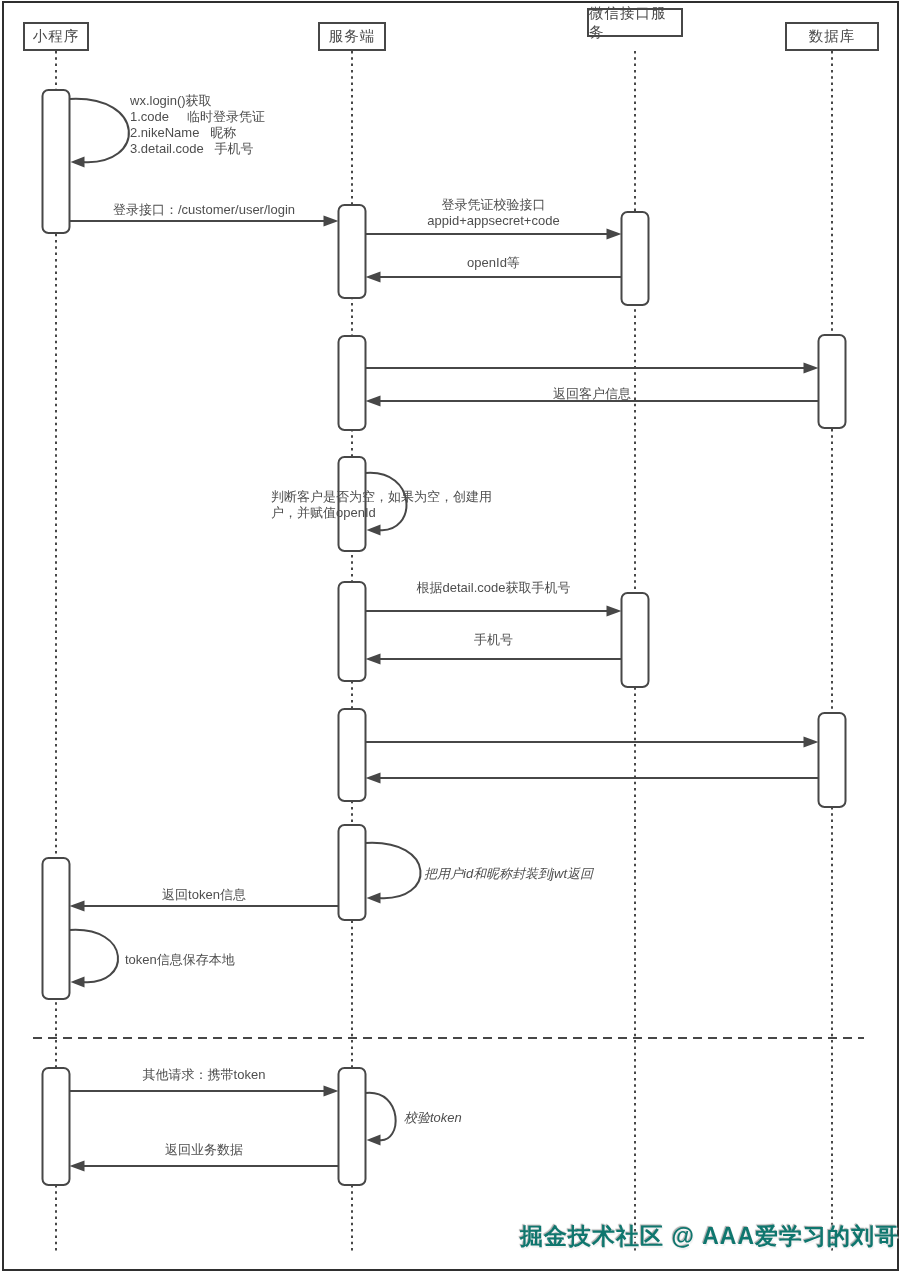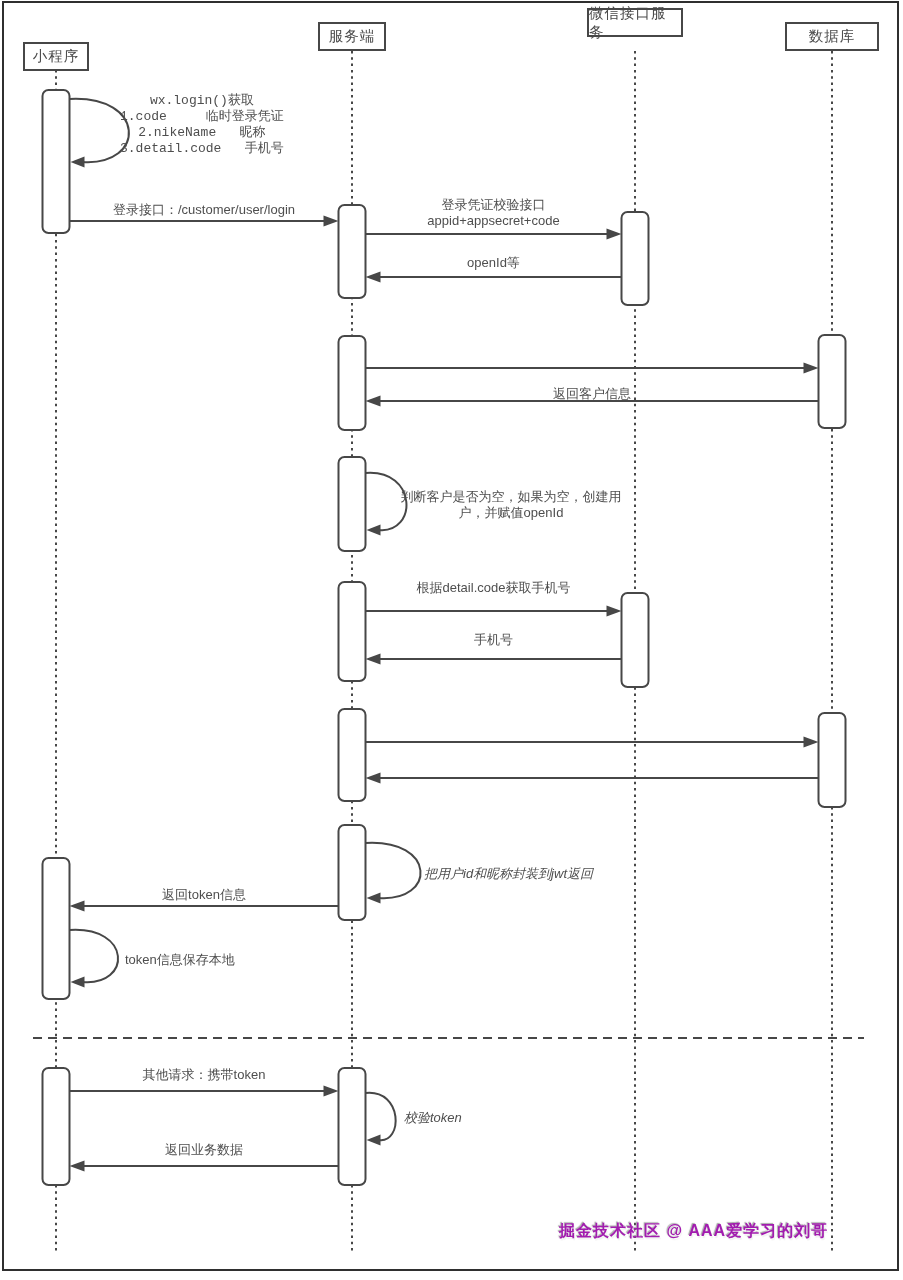--- a/index.html
+++ b/index.html
@@ -40,26 +40,25 @@
     position: absolute;
     font-size: 13px;
     line-height: 16px;
     color: #4e4e4e;
     white-space: pre;
   }
   .watermark {
     position: absolute;
     left: 520px;
     top: 1221px;
-    font-size: 16px;
+    font-size: 23px;
     font-weight: bold;
     letter-spacing: 1px;
-    color: #a21caf;
+    color: #0f766e;
     text-shadow: 1px 2px 1px #f2f2f2, -1px -1px 1px #a9a9a9;
-    margin-left: 39px;
   }
 </style>
 </head>
 <body>
 
 <div class="stage" id="stage">
   <svg id="diagram-svg" width="903" height="1280" viewBox="0 0 903 1280">
       <line x1="56" y1="51" x2="56" y2="1251" stroke="#474747" stroke-width="2" stroke-dasharray="2.5 3.8"></line>
       <line x1="352" y1="51" x2="352" y2="1251" stroke="#474747" stroke-width="2" stroke-dasharray="2.5 3.8"></line>
       <line x1="635" y1="51" x2="635" y2="1251" stroke="#474747" stroke-width="2" stroke-dasharray="2.5 3.8"></line>
@@ -109,40 +108,40 @@
       <line x1="33" y1="1038" x2="864" y2="1038" stroke="#474747" stroke-width="2" stroke-dasharray="9 6"></line>
       <line x1="69.5" y1="1091" x2="328.5" y2="1091" stroke="#474747" stroke-width="2"></line>
       <polygon points="338.5,1091 323.5,1085.5 323.5,1096.5" fill="#474747"></polygon>
       <path d="M 365.5 1093 C 403.2 1089, 403.2 1144, 378.5 1140" fill="none" stroke="#474747" stroke-width="2"></path>
       <polygon points="366.5,1140 380.5,1134.5 380.5,1145.5" fill="#474747"></polygon>
       <line x1="338.5" y1="1166" x2="79.5" y2="1166" stroke="#474747" stroke-width="2"></line>
       <polygon points="69.5,1166 84.5,1160.5 84.5,1171.5" fill="#474747"></polygon>
     </svg>
   <div class="frame"></div>
   <div class="watermark">掘金技术社区 @ AAA爱学习的刘哥</div>
-<div class="msg-label" style="left: 120px; top: 93px; text-align: center; font-family: Liberation Mono, monospace;">wx.login()获取
+<div class="msg-label" style="left: 130px; top: 93px; text-align: left;">wx.login()获取
 1.code     临时登录凭证
 2.nikeName   昵称
 3.detail.code   手机号</div>
     <div class="msg-label" style="left: -36px; top: 202px; width: 480px; text-align: center;">登录接口：/customer/user/login</div>
     <div class="msg-label" style="left: 253.5px; top: 197px; width: 480px; text-align: center;">登录凭证校验接口
 appid+appsecret+code</div>
     <div class="msg-label" style="left: 253.5px; top: 255px; width: 480px; text-align: center;">openId等</div>
     <div class="msg-label" style="left: 352px; top: 386px; width: 480px; text-align: center;">返回客户信息</div>
-    <div class="msg-label" style="left: 271px; top: 489px; width: 480px; text-align: center;">判断客户是否为空，如果为空，创建用
+    <div class="msg-label" style="left: 271px; top: 489px; width: 480px; ">判断客户是否为空，如果为空，创建用
 户，并赋值openId</div>
     <div class="msg-label" style="left: 253.5px; top: 580px; width: 480px; text-align: center;">根据detail.code获取手机号</div>
     <div class="msg-label" style="left: 253.5px; top: 632px; width: 480px; text-align: center;">手机号</div>
     <div class="msg-label" style="left: 424px; top: 866px; text-align: left; font-style: italic;">把用户id和昵称封装到jwt返回</div>
     <div class="msg-label" style="left: -36px; top: 887px; width: 480px; text-align: center;">返回token信息</div>
     <div class="msg-label" style="left: 125px; top: 952px; text-align: left;">token信息保存本地</div>
     <div class="msg-label" style="left: -36px; top: 1067px; width: 480px; text-align: center;">其他请求：携带token</div>
     <div class="msg-label" style="left: 404px; top: 1110px; text-align: left; font-style: italic;">校验token</div>
     <div class="msg-label" style="left: -36px; top: 1142px; width: 480px; text-align: center;">返回业务数据</div>
-    <div class="actor-box" style="left: 23px; top: 22px; width: 66px; margin-top: 20px;">
+    <div class="actor-box" style="left: 23px; top: 22px; width: 66px;">
       <span>小程序</span>
     </div>
     <div class="actor-box" style="left: 318px; top: 22px; width: 68px;">
       <span>服务端</span>
     </div>
     <div class="actor-box" style="left: 587px; top: 8px; width: 96px;">
       <span>微信接口服务</span>
     </div>
     <div class="actor-box" style="left: 785px; top: 22px; width: 94px;">
       <span>数据库</span>

